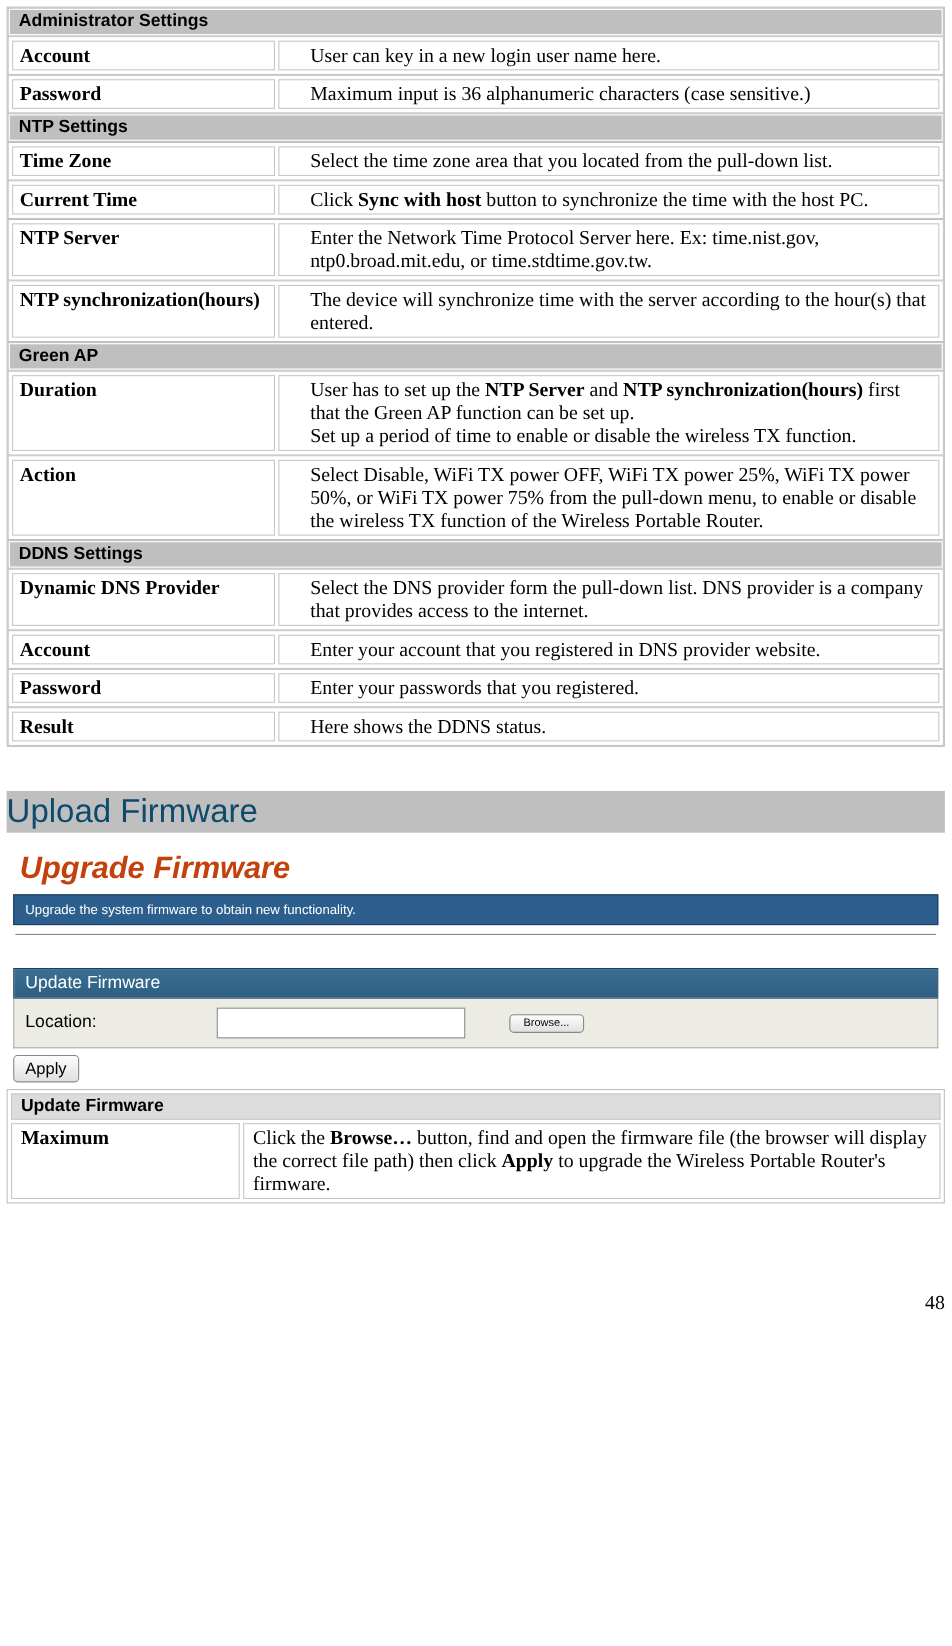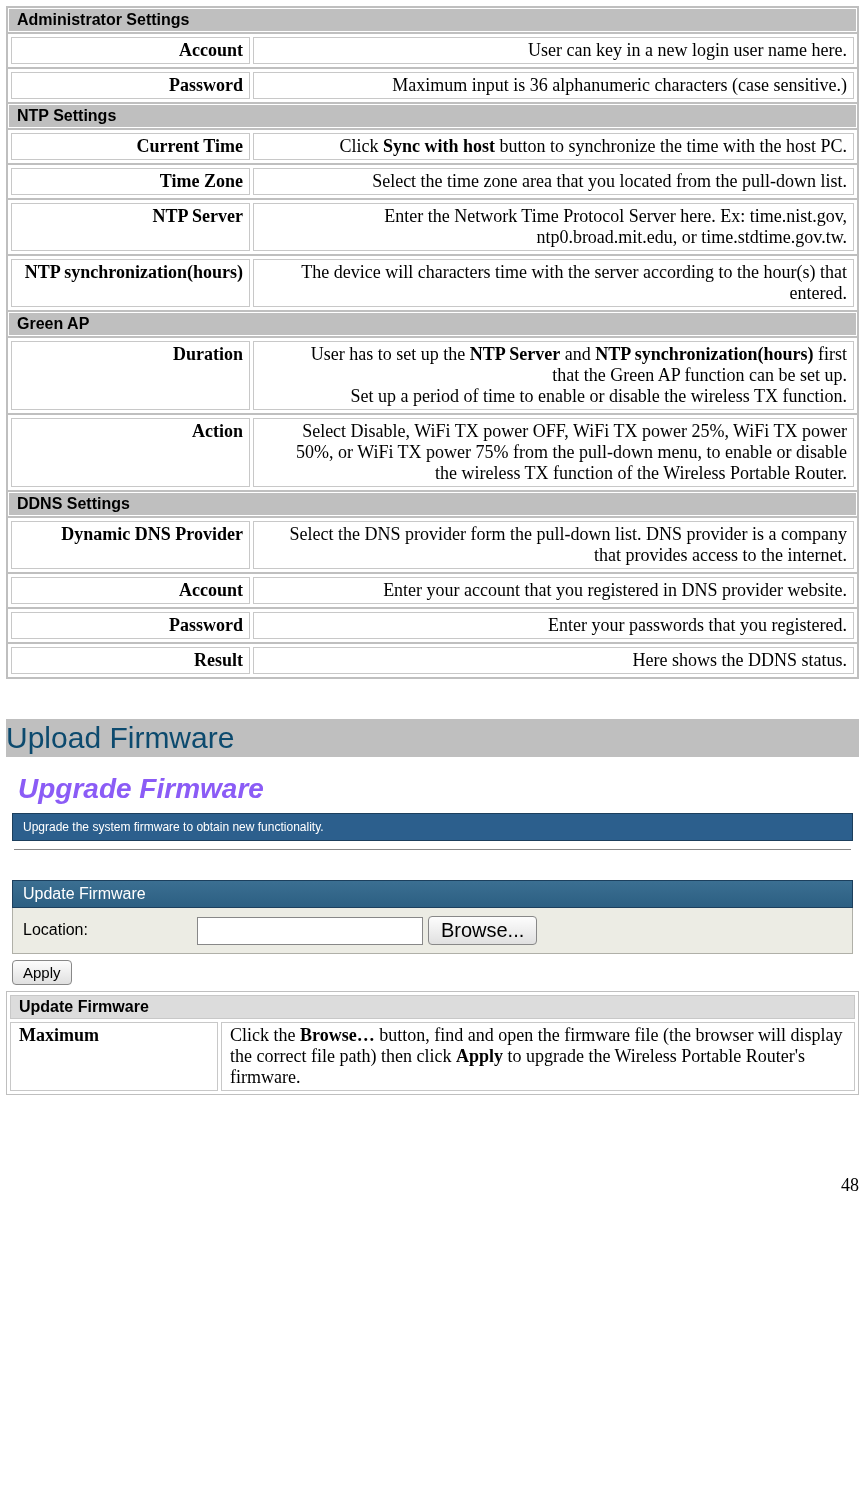--- a/index.html
+++ b/index.html
@@ -39,21 +39,20 @@
       width: 100%;
       border-collapse: separate;
       border-spacing: 3px;
       background: #fff;
     }
     .inner-row td {
       background: #fff;
       padding: 2px 6px;
       vertical-align: top;
       border: 1px solid #c8c8c8;
-      text-align: right;
     }
     .inner-row td.label {
       font-weight: bold;
       width: 225px;
     }
     .inner-row td.desc {
       font-weight: normal;
       padding-left: 28px;
     }
     h1 {
@@ -67,21 +66,21 @@
     }
     .firmware-screenshot {
       width: 100%;
       margin-bottom: 6px;
     }
     .fw-title {
       font-family: Verdana, sans-serif;
       font-size: 28px;
       font-style: italic;
       font-weight: bold;
-      color: #8b5cf6;
+      color: #c2410c;
       padding: 8px 12px 4px 12px;
       background: #fff;
     }
     .fw-banner {
       background: #2c5f8d;
       color: #fff;
       font-family: Arial, sans-serif;
       font-size: 12px;
       padding: 6px 10px;
       border: 1px solid #1c3f5d;
@@ -118,27 +117,28 @@
     }
     .fw-body input[type=text] {
       width: 220px;
       height: 24px;
       border: 1px solid #888;
       background: #fff;
       vertical-align: middle;
     }
     .fw-body button {
       font-family: Arial, sans-serif;
-      font-size: 20px;
+      font-size: 10px;
       padding: 2px 12px;
       border: 1px solid #888;
       border-radius: 4px;
       background: linear-gradient(#fdfdfd, #e0e0e0);
       cursor: pointer;
       vertical-align: middle;
+      margin-left: 35px;
     }
     .fw-apply {
       margin: 6px;
     }
     .fw-apply button {
       font-family: Arial, sans-serif;
       font-size: 15px;
       padding: 3px 10px;
       border: 1px solid #888;
       border-radius: 4px;
@@ -225,60 +225,60 @@
               </tr>
             </tbody>
           </table>
   </td>
       </tr>
   <tr>
         <td>
     <table class="inner-row">
             <tbody>
               <tr>
+      <td class="label">Time Zone</td>
+      <td class="desc">Select the time zone area that you located from the pull-down list.</td>
+    </tr>
+            </tbody>
+          </table>
+  </td>
+      </tr>
+  <tr>
+        <td>
+    <table class="inner-row">
+            <tbody>
+              <tr>
       <td class="label">Current Time</td>
       <td class="desc">
         <span>Click </span><span class="bold">Sync with host</span><span> button to synchronize the time with the host PC.</span>
       </td>
     </tr>
             </tbody>
           </table>
   </td>
       </tr>
   <tr>
         <td>
     <table class="inner-row">
             <tbody>
               <tr>
-      <td class="label">Time Zone</td>
-      <td class="desc">Select the time zone area that you located from the pull-down list.</td>
-    </tr>
-            </tbody>
-          </table>
-  </td>
-      </tr>
-  <tr>
-        <td>
-    <table class="inner-row">
-            <tbody>
-              <tr>
       <td class="label">NTP Server</td>
       <td class="desc">Enter the Network Time Protocol Server here. Ex: time.nist.gov, ntp0.broad.mit.edu, or time.stdtime.gov.tw.</td>
     </tr>
             </tbody>
           </table>
   </td>
       </tr>
   <tr>
         <td>
     <table class="inner-row">
             <tbody>
               <tr>
       <td class="label">NTP synchronization(hours)</td>
-      <td class="desc">The device will characters time with the server according to the hour(s) that entered.</td>
+      <td class="desc">The device will synchronize time with the server according to the hour(s) that entered.</td>
     </tr>
             </tbody>
           </table>
   </td>
       </tr>
 
   <tr>
         <td>
     <table class="inner-header">
             <tbody>

